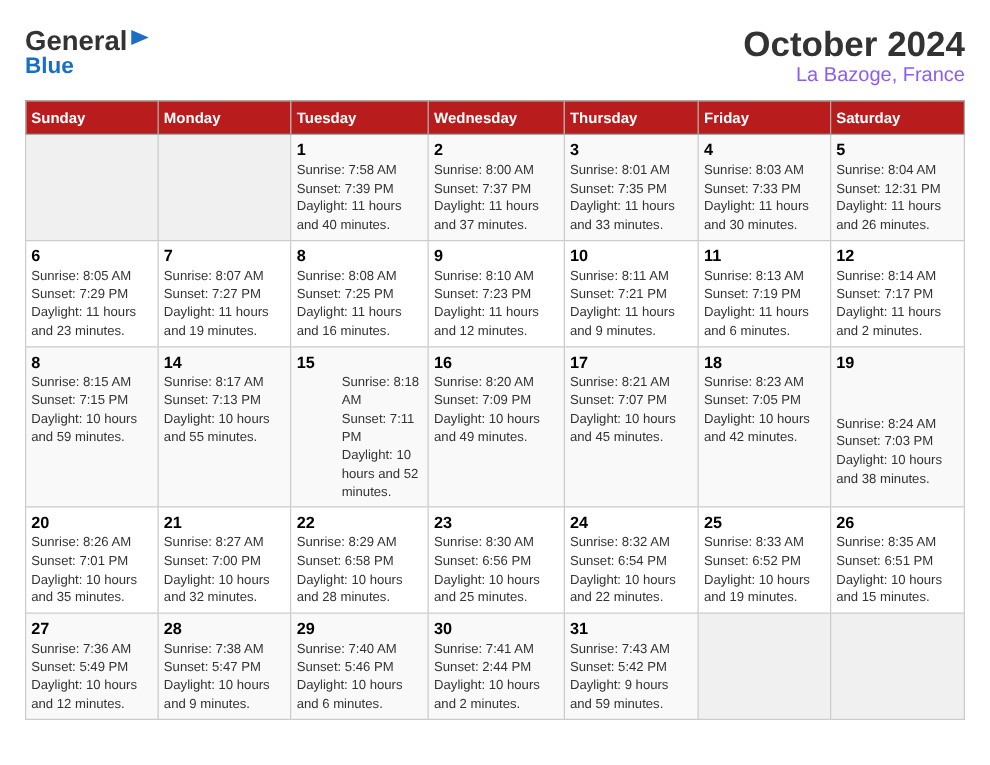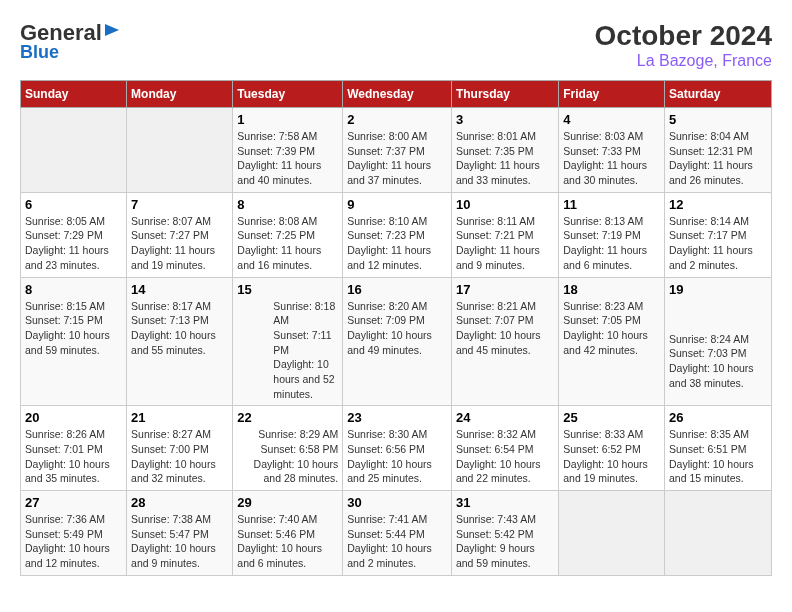--- a/index.html
+++ b/index.html
@@ -238,21 +238,21 @@
 Daylight: 10 hours and 35 minutes.</div>
         </td>
         <td>
           <span class="day-num">21</span>
           <div class="day-info" style="white-space: pre-line;">Sunrise: 8:27 AM
 Sunset: 7:00 PM
 Daylight: 10 hours and 32 minutes.</div>
         </td>
         <td>
           <span class="day-num">22</span>
-          <div class="day-info" style="white-space: pre-line; text-align: right;">Sunrise: 8:29 AM
+          <div class="day-info" style="white-space: pre-line;">Sunrise: 8:29 AM
 Sunset: 6:58 PM
 Daylight: 10 hours and 28 minutes.</div>
         </td>
         <td>
           <span class="day-num">23</span>
           <div class="day-info" style="white-space: pre-line;">Sunrise: 8:30 AM
 Sunset: 6:56 PM
 Daylight: 10 hours and 25 minutes.</div>
         </td>
         <td>
@@ -289,21 +289,21 @@
         </td>
         <td>
           <span class="day-num">29</span>
           <div class="day-info" style="white-space: pre-line;">Sunrise: 7:40 AM
 Sunset: 5:46 PM
 Daylight: 10 hours and 6 minutes.</div>
         </td>
         <td>
           <span class="day-num">30</span>
           <div class="day-info" style="white-space: pre-line;">Sunrise: 7:41 AM
-Sunset: 5:44 PM
+Sunset: 2:44 PM
 Daylight: 10 hours and 2 minutes.</div>
         </td>
         <td>
           <span class="day-num">31</span>
           <div class="day-info" style="white-space: pre-line;">Sunrise: 7:43 AM
 Sunset: 5:42 PM
 Daylight: 9 hours and 59 minutes.</div>
         </td>
         <td class="empty"></td>
         <td class="empty"></td>

